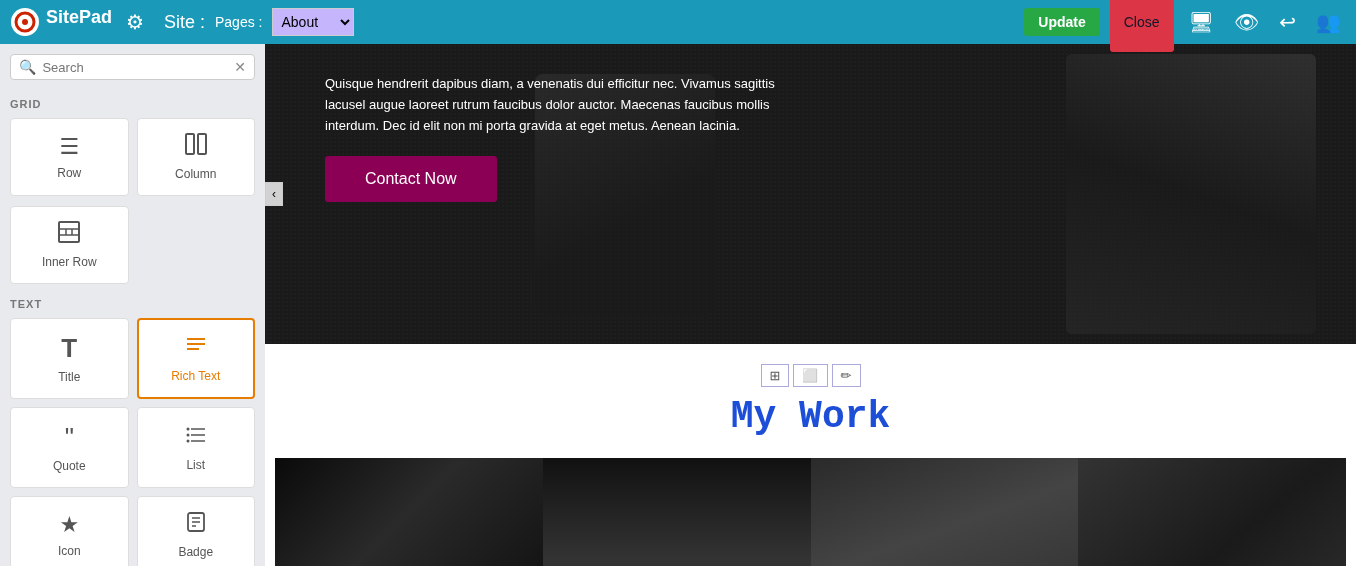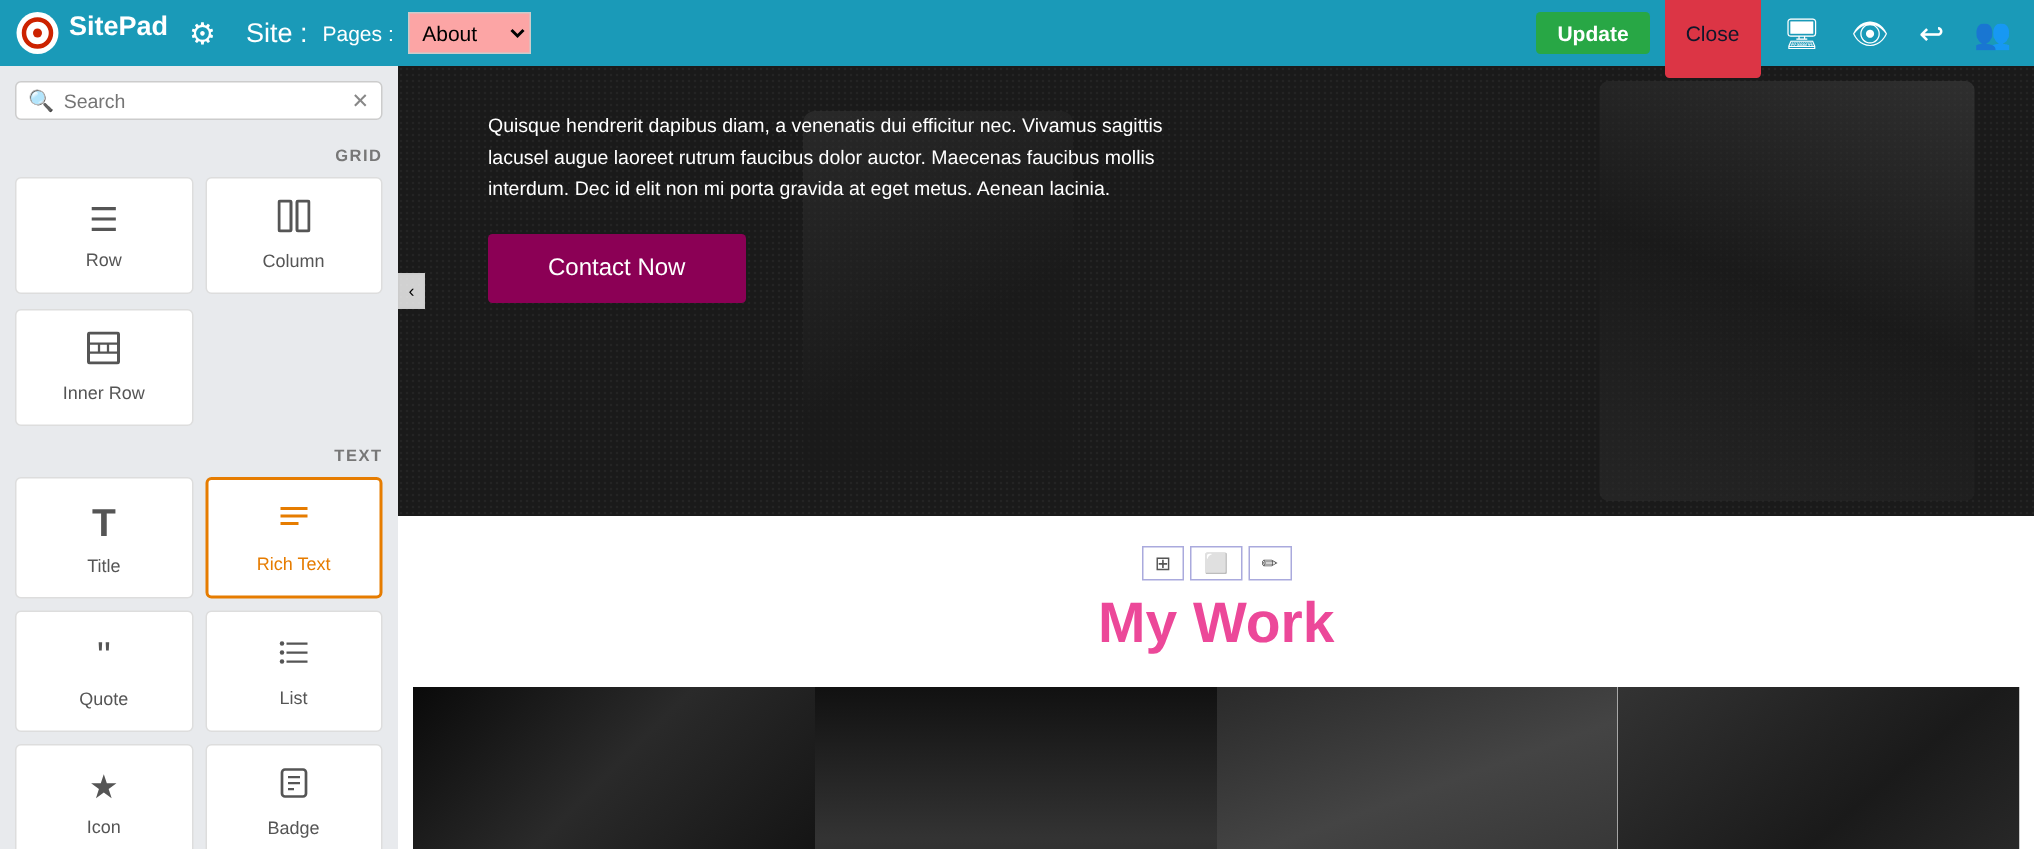--- a/index.html
+++ b/index.html
@@ -42,21 +42,21 @@
       margin-left: 10px;
     }
     .topbar-pages-label {
       color: white;
       font-size: 14px;
     }
     .topbar-pages-select {
       height: 28px;
       font-size: 14px;
       border: 1px solid #ccc;
-      background: #fca5a5;
+      background: #c4b5fd;
       padding: 0 4px;
       cursor: pointer;
     }
     .topbar-spacer { flex: 1; }
     .topbar-btn-update {
       background: #28a745;
       color: white;
       border: none;
       padding: 6px 14px;
       font-size: 14px;
@@ -113,21 +113,21 @@
     .sidebar-search-input {
       border: none;
       outline: none;
       font-size: 13px;
       flex: 1;
       background: transparent;
     }
     .sidebar-search-clear { color: #888; font-size: 14px; cursor: pointer; }
 
     .sidebar-section-label {
-      text-align: right;
+      text-align: left;
       font-size: 11px;
       font-weight: bold;
       color: #777;
       letter-spacing: 1px;
       margin-bottom: 8px;
       margin-top: 4px;
     }
 
     .sidebar-grid {
       display: grid;
@@ -227,22 +227,23 @@
       border: 1px solid #aad;
       padding: 3px 8px;
       font-size: 13px;
       cursor: pointer;
       color: #555;
     }
     .mywork-title {
       text-align: center;
       font-size: 38px;
       font-weight: bold;
-      color: #ec4899;
+      color: #1d4ed8;
       margin-bottom: 20px;
+      font-family: Liberation Mono, monospace;
     }
     .mywork-grid {
       display: grid;
       grid-template-columns: repeat(4, 1fr);
       gap: 0;
       padding: 0 10px;
     }
     .mywork-thumb {
       aspect-ratio: 4/3;
       background: #222;

